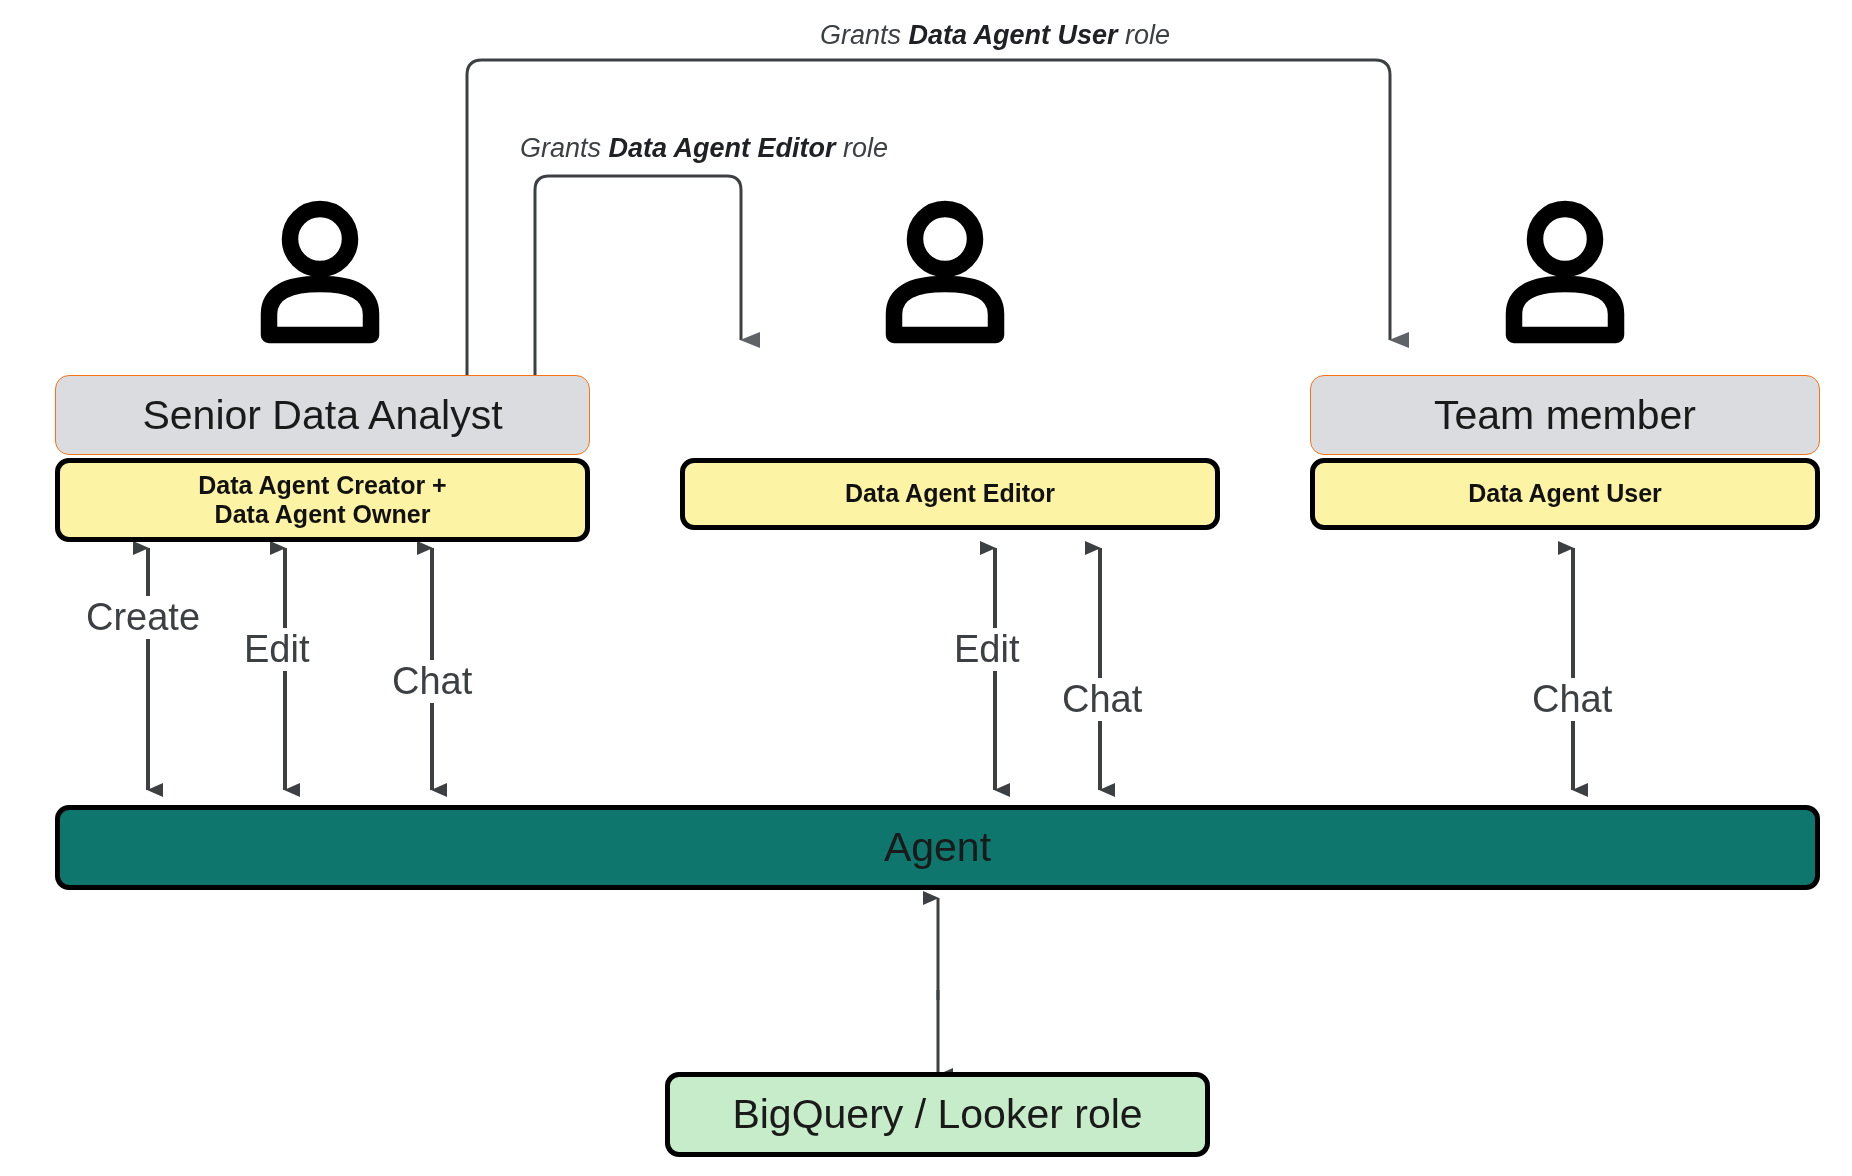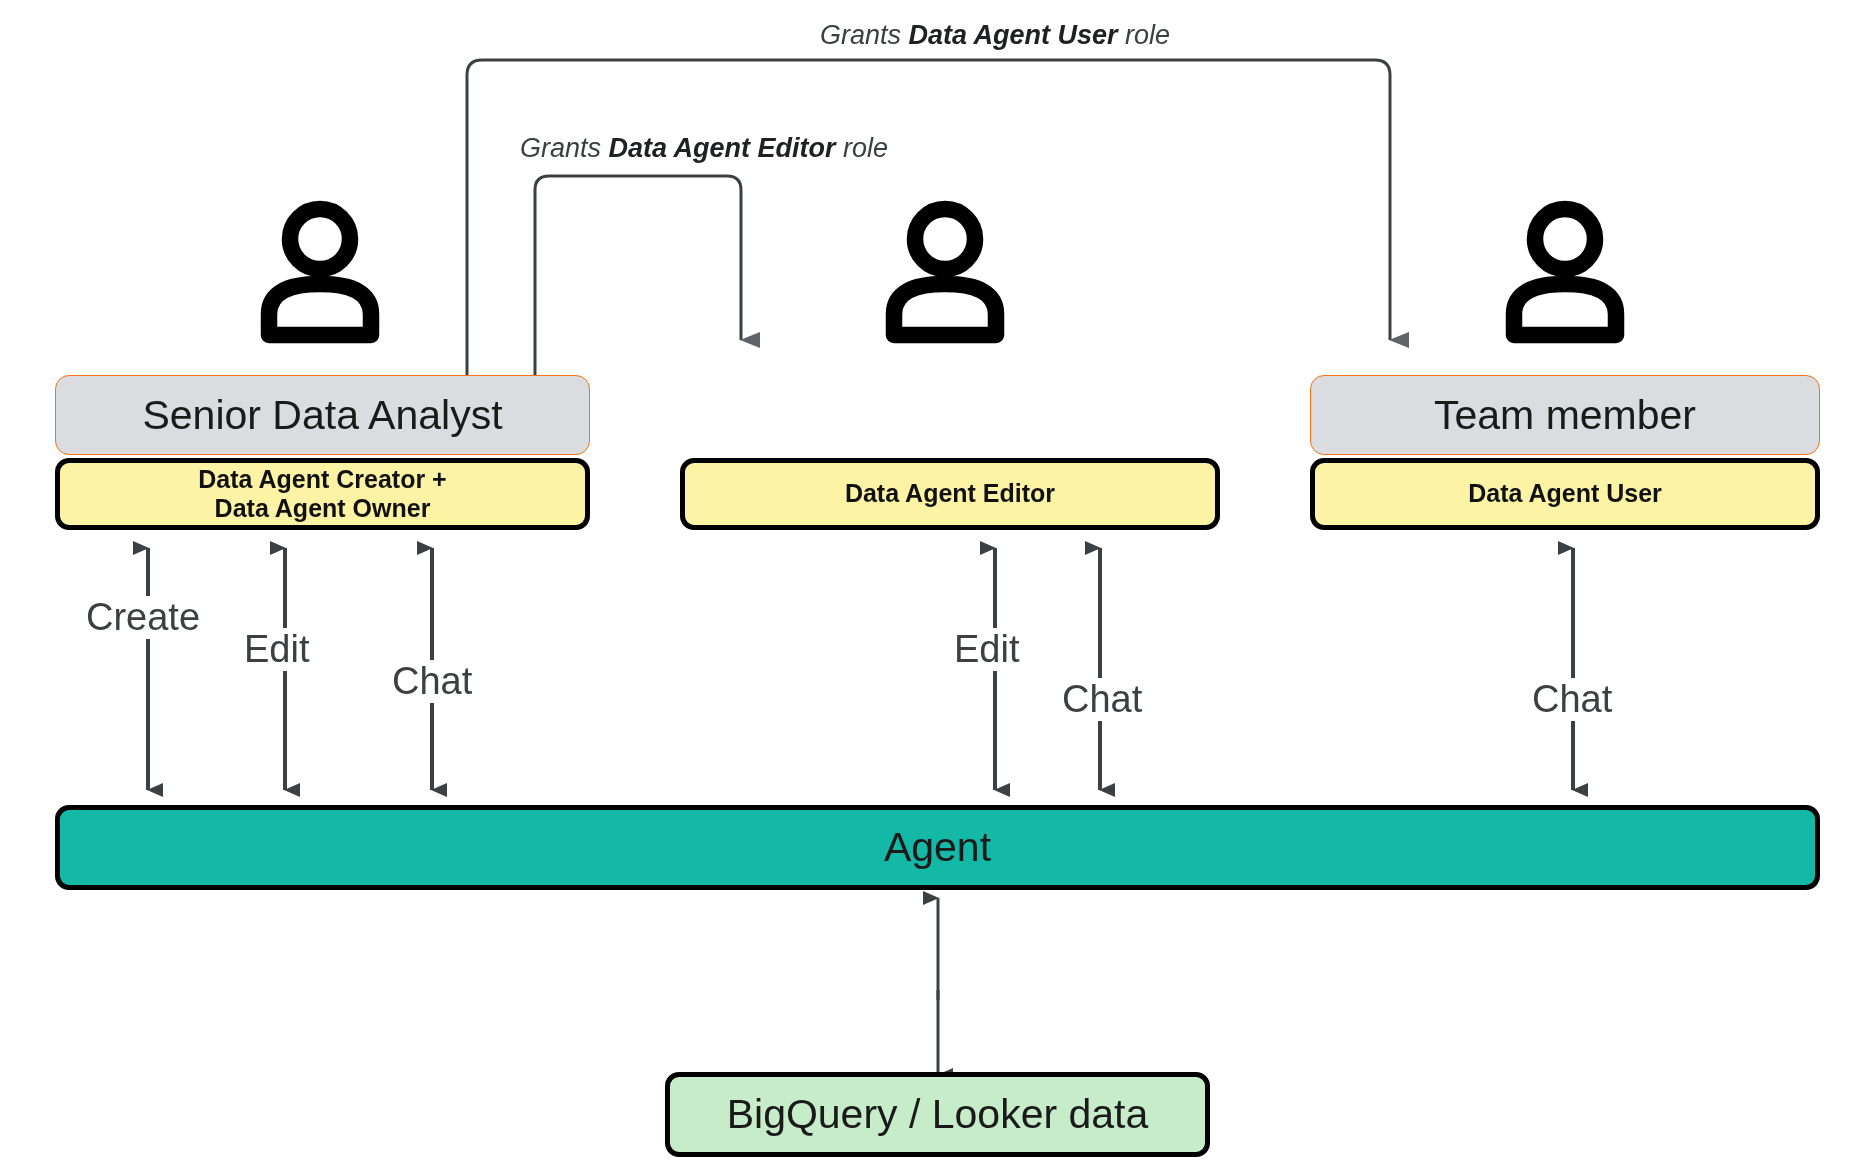--- a/index.html
+++ b/index.html
@@ -61,21 +61,21 @@
     font-size: 25px;
     font-weight: bold;
     line-height: 1.18;
     color: #111111;
     font-family: "Liberation Sans", sans-serif;
     z-index: 6;
   }
   .agent-box {
     position: absolute;
     box-sizing: border-box;
-    background: #14b8a6;
+    background: #0f766e;
     border: 5px solid #000000;
     border-radius: 14px;
     display: flex;
     align-items: center;
     justify-content: center;
     font-size: 41px;
     color: #1a1a1a;
     z-index: 5;
   }
   .data-box {
@@ -192,21 +192,21 @@
     <svg viewBox="0 0 100 100" width="150" height="150" xmlns="http://www.w3.org/2000/svg">
       <circle cx="50" cy="26" r="20" fill="none" stroke="#000" stroke-width="11"></circle>
       <path d="M 16 90 L 16 76 Q 16 56 50 56 Q 84 56 84 76 L 84 90 Z" fill="none" stroke="#000" stroke-width="11" stroke-linejoin="round"></path>
     </svg>
   </div>
 
   <div class="name-box" style="left:55px; top:375px; width:535px; height:80px;">
     <span>Senior Data Analyst</span>
   </div>
 
-  <div class="perm-box" style="left:55px; top:458px; width:535px; height:72px;">
+  <div class="perm-box" style="left:55px; top:458px; width:535px; height:84px;">
     <span>
       <span>Data Agent Creator +</span><br>
       <span>Data Agent Owner</span>
     </span>
   </div>
 
   <div class="person-icon" style="left:870px; top:200px;">
     <svg viewBox="0 0 100 100" width="150" height="150" xmlns="http://www.w3.org/2000/svg">
       <circle cx="50" cy="26" r="20" fill="none" stroke="#000" stroke-width="11"></circle>
       <path d="M 16 90 L 16 76 Q 16 56 50 56 Q 84 56 84 76 L 84 90 Z" fill="none" stroke="#000" stroke-width="11" stroke-linejoin="round"></path>
@@ -243,16 +243,16 @@
 
   <div class="flow-label" style="left:1058px; top:678px;">Chat</div>
 
   <div class="flow-label" style="left:1528px; top:678px;">Chat</div>
 
   <div class="agent-box" style="left:55px; top:805px; width:1765px; height:85px;">
     <span>Agent</span>
   </div>
 
   <div class="data-box" style="left:665px; top:1072px; width:545px; height:85px;">
-    <span>BigQuery / Looker data</span>
+    <span>BigQuery / Looker role</span>
   </div>
 
 </div>
 
 </body></html>

